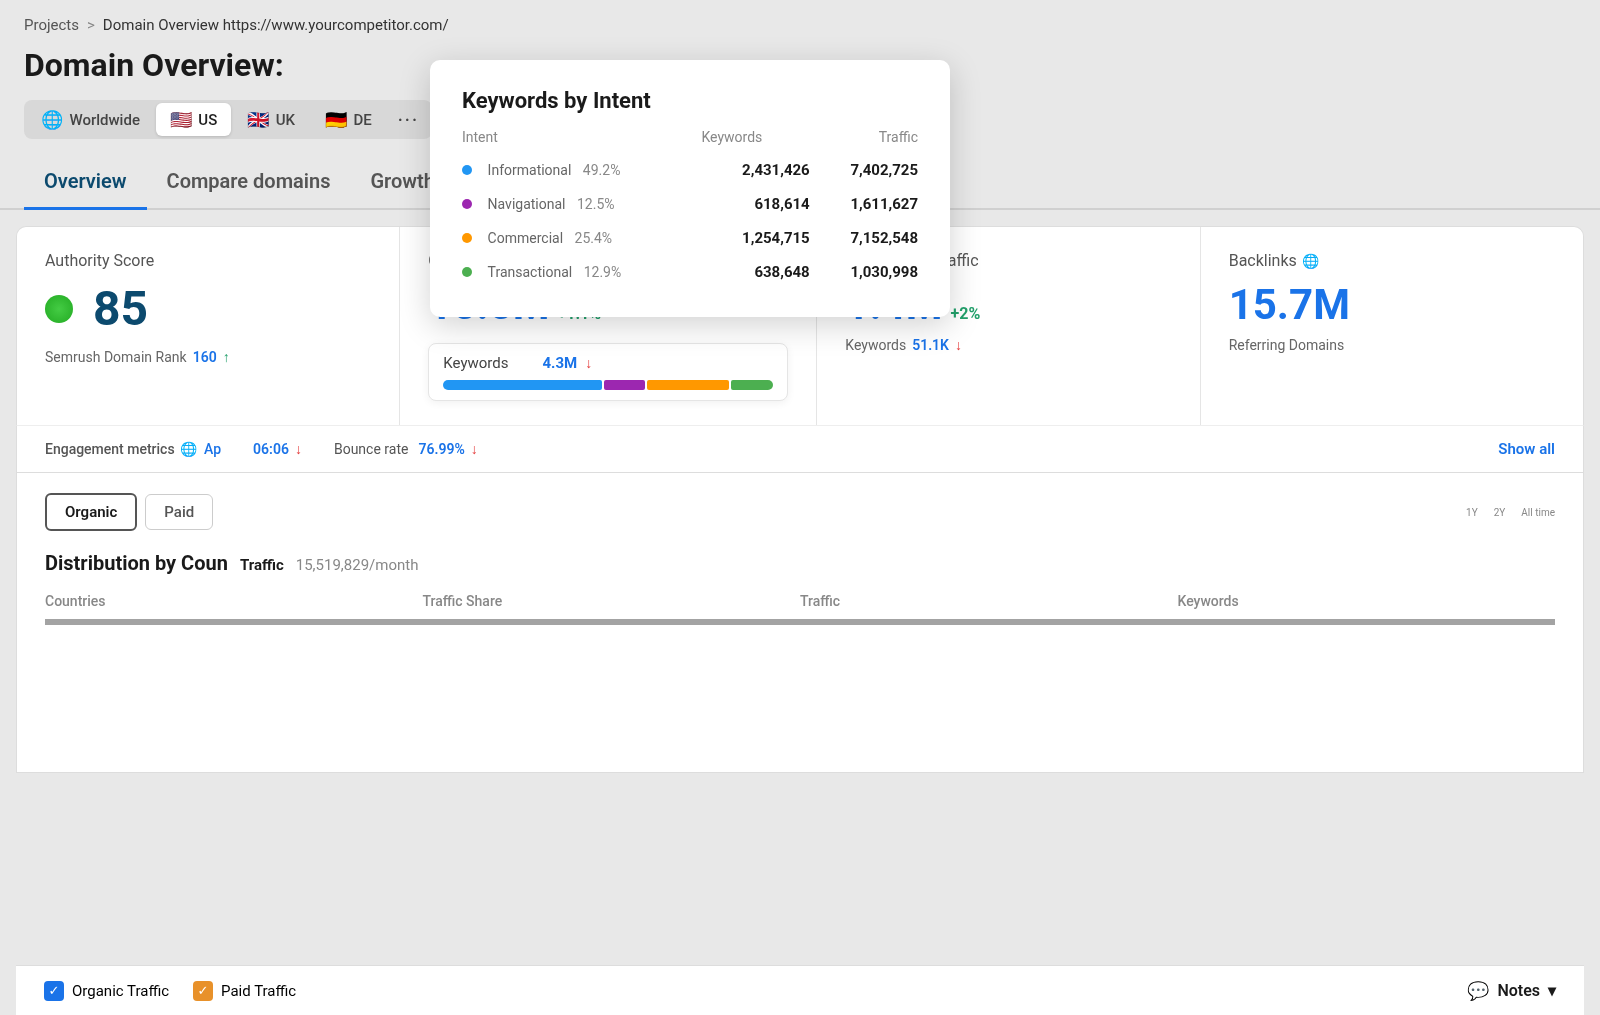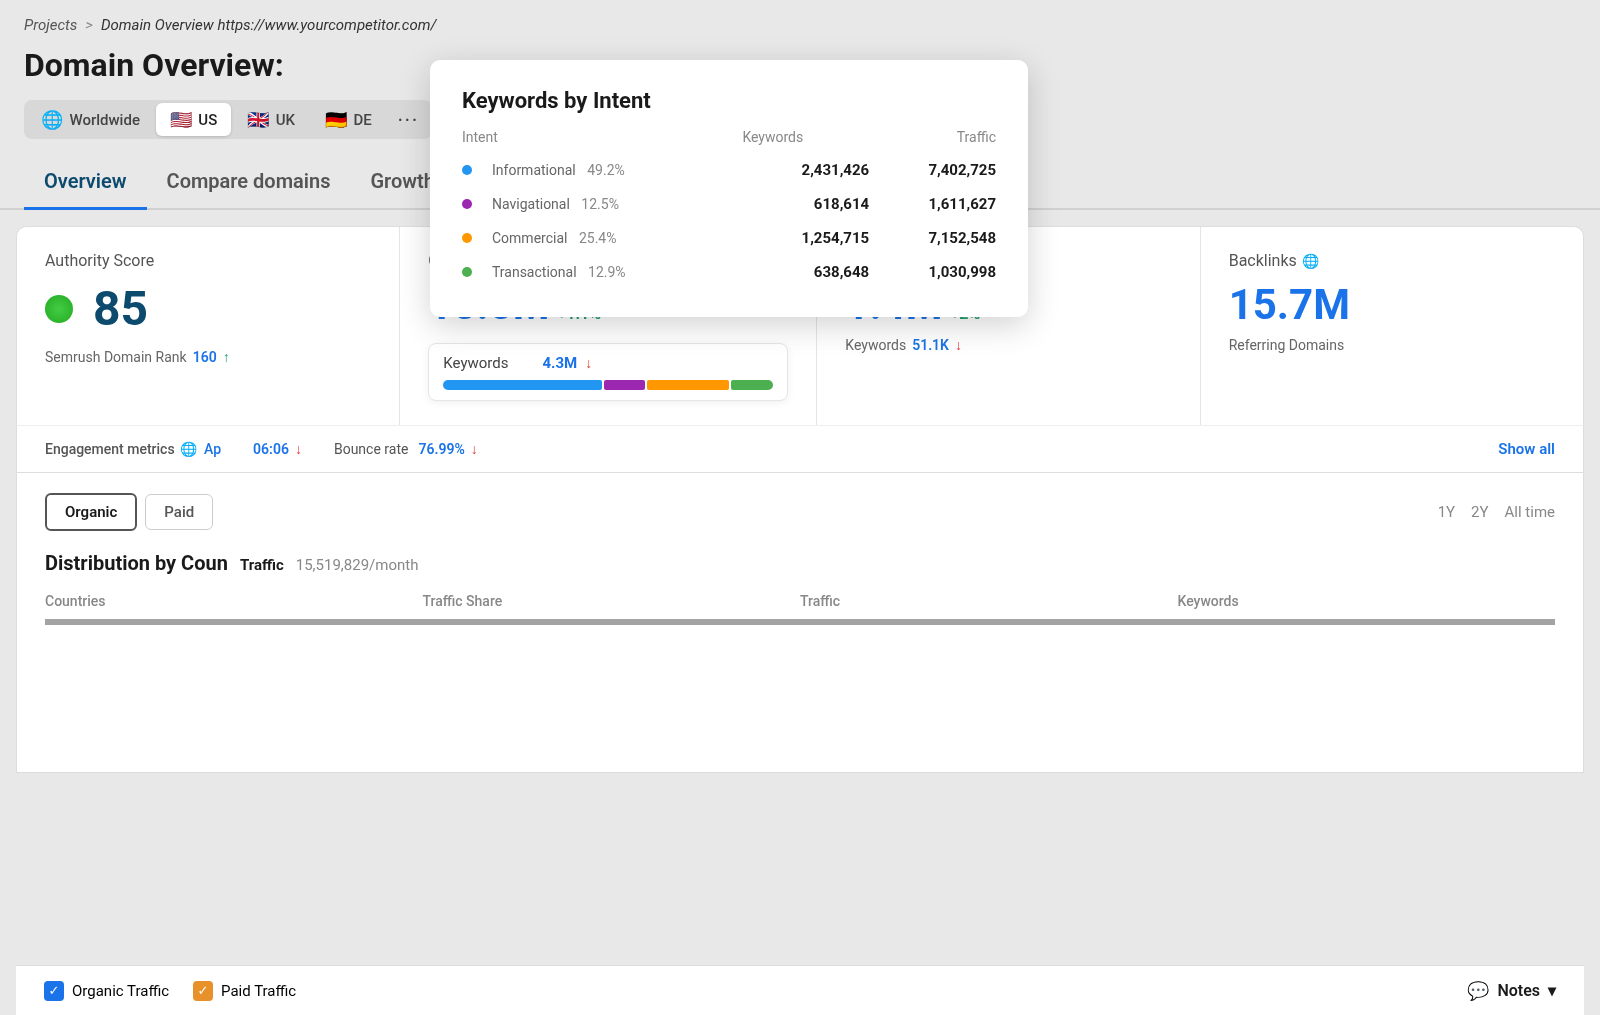--- a/index.html
+++ b/index.html
@@ -18,21 +18,20 @@
 
     
     .breadcrumb-bar {
       background: #e8e8e8;
       padding: 16px 24px 8px;
       display: flex;
       align-items: flex-end;
       gap: 8px;
       font-size: 15px;
       color: #555;
-      font-style: italic;
     }
     .breadcrumb-separator {
       color: #888;
     }
     .breadcrumb-link {
       color: #555;
     }
     .breadcrumb-current {
       color: #333;
     }
@@ -201,21 +200,21 @@
       font-size: 48px;
       font-weight: 700;
       color: #0c4a6e;
     }
 
     
     .keywords-popup {
       position: absolute;
       top: 60px;
       left: 430px;
-      width: 598px;
+      width: 520px;
       background: white;
       border-radius: 10px;
       box-shadow: 0 8px 32px rgba(0,0,0,0.18);
       padding: 28px 32px;
       z-index: 100;
     }
     .popup-title {
       font-size: 22px;
       font-weight: 700;
       color: #1a1a1a;
@@ -340,21 +339,21 @@
       color: #1a1a1a;
       border: 2px solid #555;
       font-weight: 600;
     }
 
     .time-tabs {
       display: flex;
       align-items: center;
       gap: 16px;
       margin-left: auto;
-      font-size: 15px;
+      font-size: 10px;
       color: #888;
     }
     .time-tab { cursor: pointer; }
 
     .dist-title {
       font-size: 20px;
       font-weight: 700;
       color: #1a1a1a;
       margin-bottom: 0;
     }

